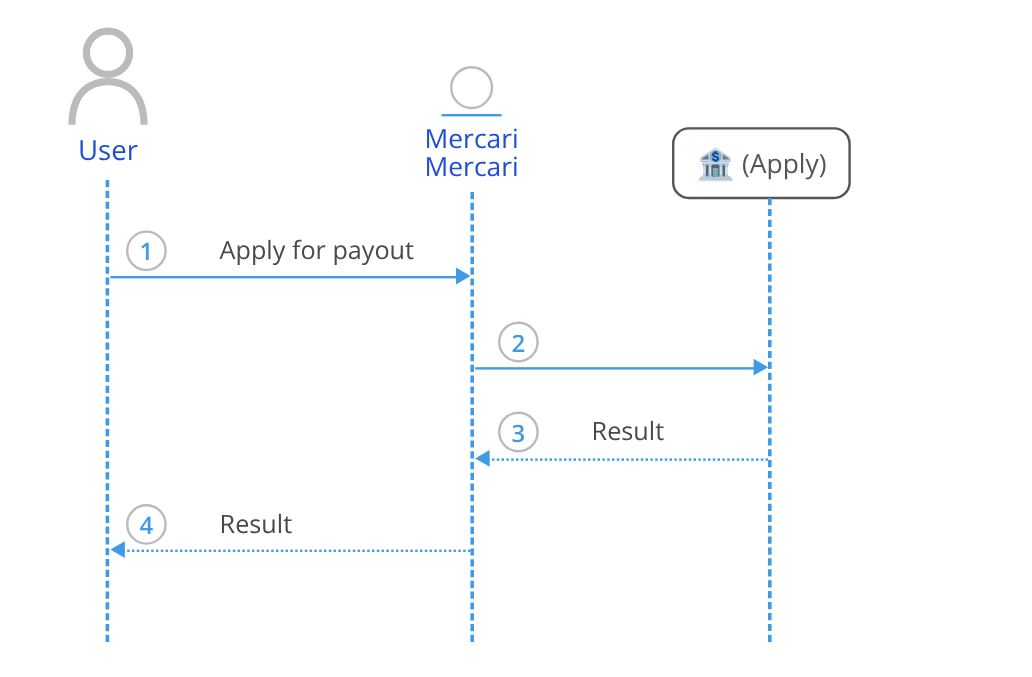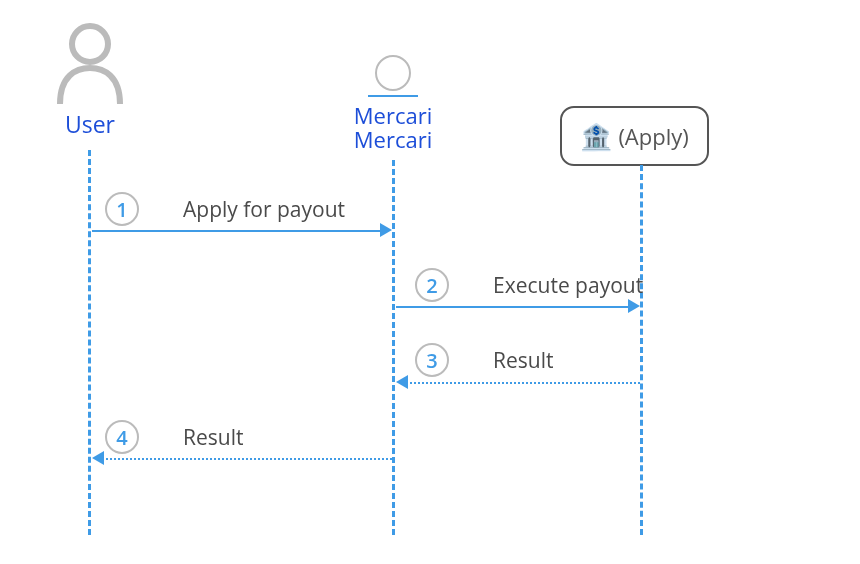--- a/index.html
+++ b/index.html
@@ -117,21 +117,20 @@
 
 <div class="step" style="left:105px;top:192px;">
   <div class="num">1</div>
   <div class="txt">Apply for payout</div>
 </div>
 <div class="arrow-solid" style="left:92px;top:230px;width:290px;"></div>
 <div class="arrow-head-r" style="left:380px;top:223px;"></div>
 
 <div class="step" style="left:415px;top:268px;">
   <div class="num">2</div>
-  <div class="txt">Execute payout</div>
 </div>
 <div class="arrow-solid" style="left:396px;top:306px;width:234px;"></div>
 <div class="arrow-head-r" style="left:628px;top:299px;"></div>
 
 <div class="step" style="left:415px;top:343px;">
   <div class="num">3</div>
   <div class="txt">Result</div>
 </div>
 <div class="arrow-dashed" style="left:406px;top:382px;width:234px;"></div>
 <div class="arrow-head-l" style="left:396px;top:375px;"></div>

